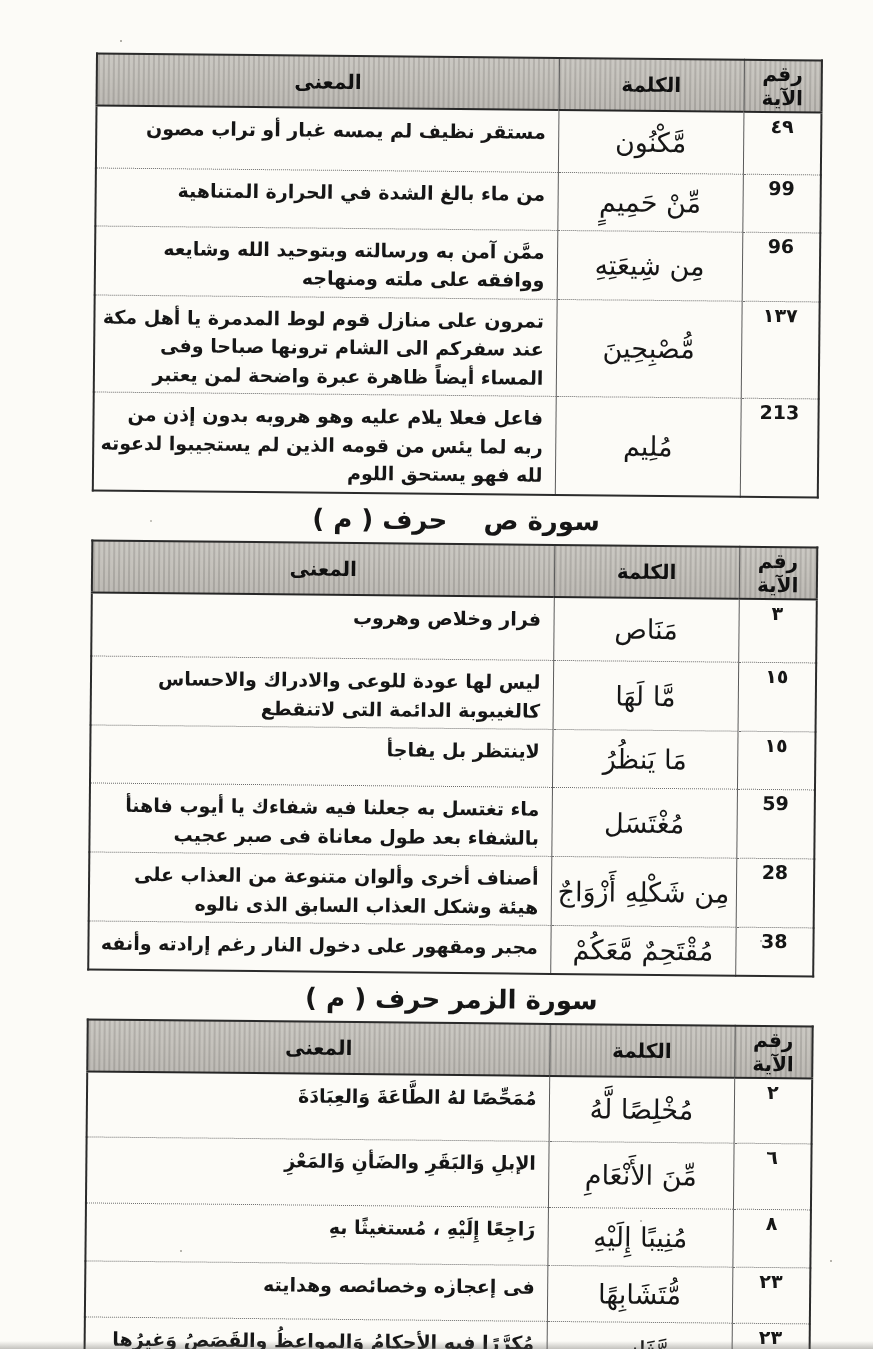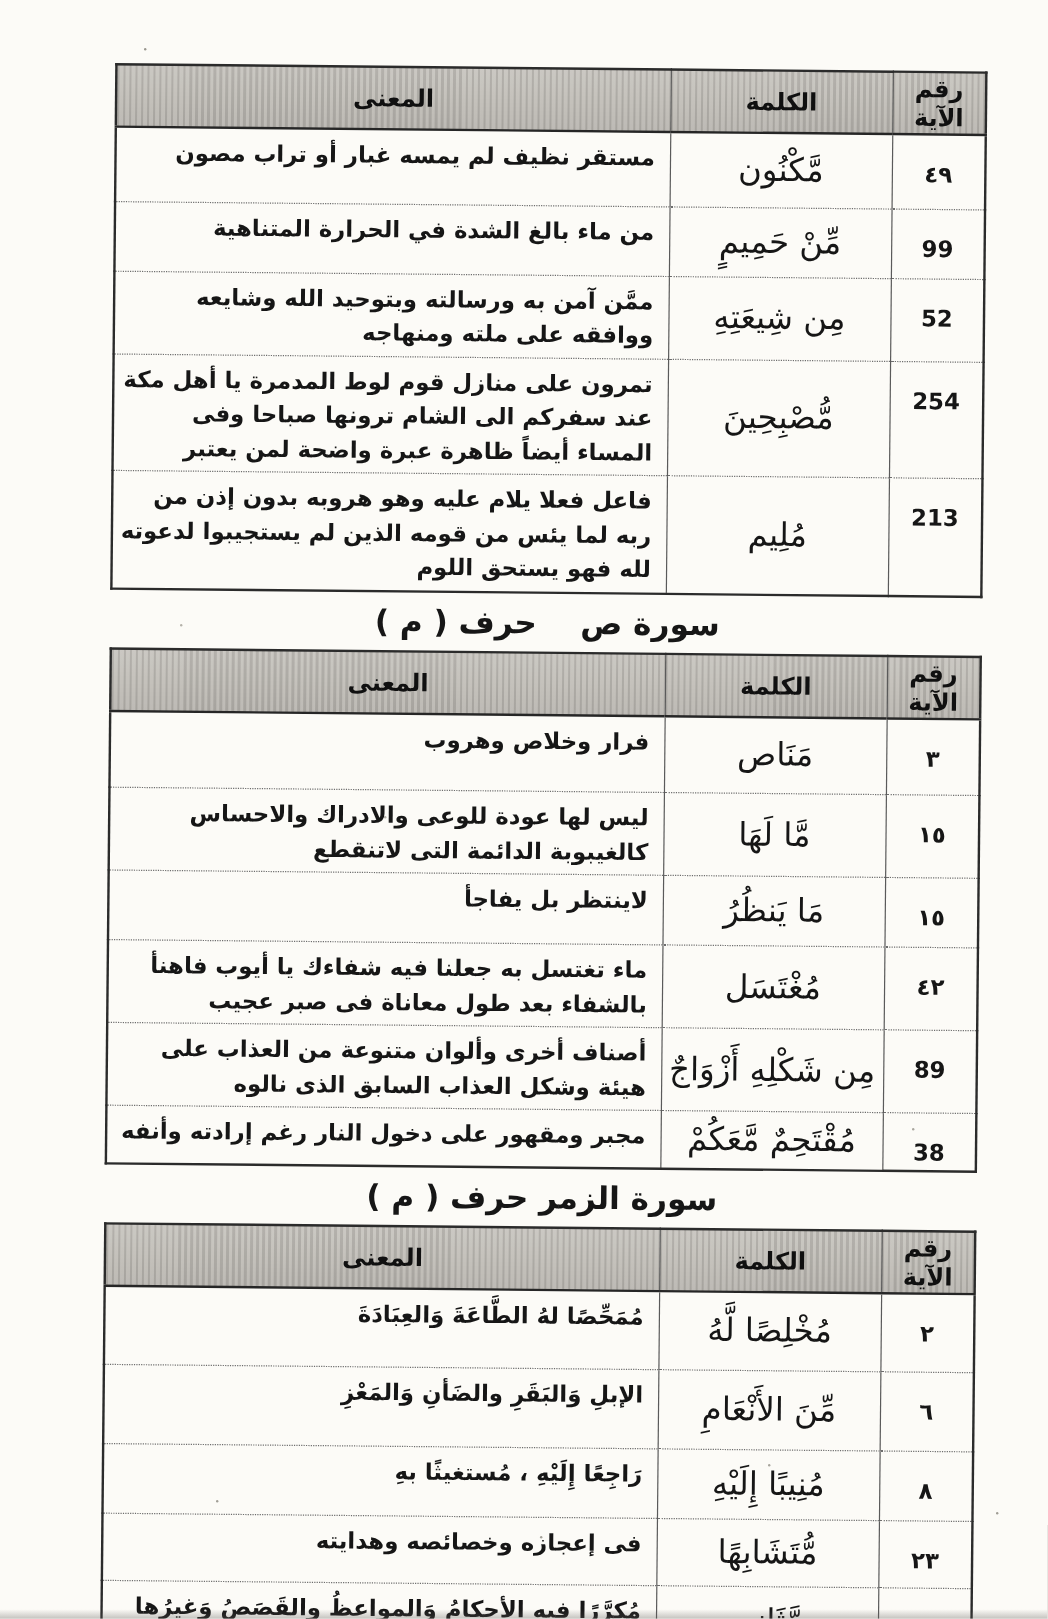--- a/index.html
+++ b/index.html
@@ -16,21 +16,21 @@
     height:38px; font-size:20px; font-weight:bold; color:#101010; text-align:center;
     background-image:
       repeating-linear-gradient(90deg, rgba(0,0,0,.10) 0 2px, rgba(255,255,255,.06) 2px 5px),
       linear-gradient(#c8c5bf, #b9b6b0);
     border-bottom:2px solid #262626;
   }
   td { border-top:1px dotted #6d6d6d; border-bottom:1px dotted #6d6d6d; }
   td.meaning { text-align:right; vertical-align:top; font-size:19px; font-weight:bold;
                line-height:1.5; padding:7px 12px 4px 6px; }
   td.word { text-align:center; vertical-align:middle; font-size:27px; padding:4px 2px; }
-  td.verse { text-align:center; vertical-align:top; font-size:19px; font-weight:bold; padding-top:22px; }
+  td.verse { text-align:center; vertical-align:top; font-size:19px; font-weight:bold; padding-top:2px; }
   h2.section { text-align:center; font-size:26px; font-weight:bold; margin:10px 0 8px; letter-spacing:1px; }
   .speckles { position:absolute; left:120px; top:40px; width:2px; height:2px; background:#9a978f; border-radius:50%;
     box-shadow: 60px 1210px 0 #a29f97, 520px 1180px 0 #a8a59d, 700px 60px 0 #b0ada5, 200px 640px 0 #b3b0a8,
                 640px 900px 0 #aaa79f, 330px 1240px 0 #a5a29a, 30px 480px 0 #b5b2aa, 710px 1220px 0 #a09d95; }
   .bottom-edge { position:absolute; left:0; right:0; bottom:0; height:8px;
     background:linear-gradient(rgba(0,0,0,0), rgba(90,88,84,.35)); }
 </style>
 </head>
 <body>
 
@@ -56,26 +56,26 @@
           <td class="verse">٤٩</td>
           <td class="word">مَّكْنُون</td>
           <td class="meaning">مستقر نظيف لم يمسه غبار أو تراب مصون</td>
         </tr>
         <tr style="height:58px">
           <td class="verse">99</td>
           <td class="word">مِّنْ حَمِيمٍ</td>
           <td class="meaning">من ماء بالغ الشدة في الحرارة المتناهية</td>
         </tr>
         <tr style="height:68px">
-          <td class="verse">52</td>
+          <td class="verse">96</td>
           <td class="word">مِن شِيعَتِهِ</td>
           <td class="meaning">ممَّن آمن به ورسالته وبتوحيد الله وشايعه ووافقه على ملته ومنهاجه</td>
         </tr>
         <tr style="height:94px">
-          <td class="verse">254</td>
+          <td class="verse">١٣٧</td>
           <td class="word">مُّصْبِحِينَ</td>
           <td class="meaning">تمرون على منازل قوم لوط المدمرة يا أهل مكة عند سفركم الى الشام ترونها صباحا وفى المساء أيضاً ظاهرة عبرة واضحة لمن يعتبر</td>
         </tr>
         <tr style="height:92px">
           <td class="verse">213</td>
           <td class="word">مُلِيم</td>
           <td class="meaning">فاعل فعلا يلام عليه وهو هروبه بدون إذن من ربه لما يئس من قومه الذين لم يستجيبوا لدعوته لله فهو يستحق اللوم</td>
         </tr>
       </tbody>
     </table>
@@ -105,26 +105,26 @@
           <td class="verse">١٥</td>
           <td class="word">مَّا لَهَا</td>
           <td class="meaning">ليس لها عودة للوعى والادراك والاحساس كالغيبوبة الدائمة التى لاتنقطع</td>
         </tr>
         <tr style="height:58px">
           <td class="verse">١٥</td>
           <td class="word">مَا يَنظُرُ</td>
           <td class="meaning">لاينتظر بل يفاجأ</td>
         </tr>
         <tr style="height:66px">
-          <td class="verse">٤٢</td>
+          <td class="verse">59</td>
           <td class="word">مُغْتَسَل</td>
           <td class="meaning">ماء تغتسل به جعلنا فيه شفاءك يا أيوب فاهنأ بالشفاء بعد طول معاناة فى صبر عجيب</td>
         </tr>
         <tr style="height:66px">
-          <td class="verse">89</td>
+          <td class="verse">28</td>
           <td class="word">مِن شَكْلِهِ أَزْوَاجٌ</td>
           <td class="meaning">أصناف أخرى وألوان متنوعة من العذاب على هيئة وشكل العذاب السابق الذى نالوه</td>
         </tr>
         <tr style="height:48px">
           <td class="verse">38</td>
           <td class="word">مُقْتَحِمٌ مَّعَكُمْ</td>
           <td class="meaning">مجبر ومقهور على دخول النار رغم إرادته وأنفه</td>
         </tr>
       </tbody>
     </table>

